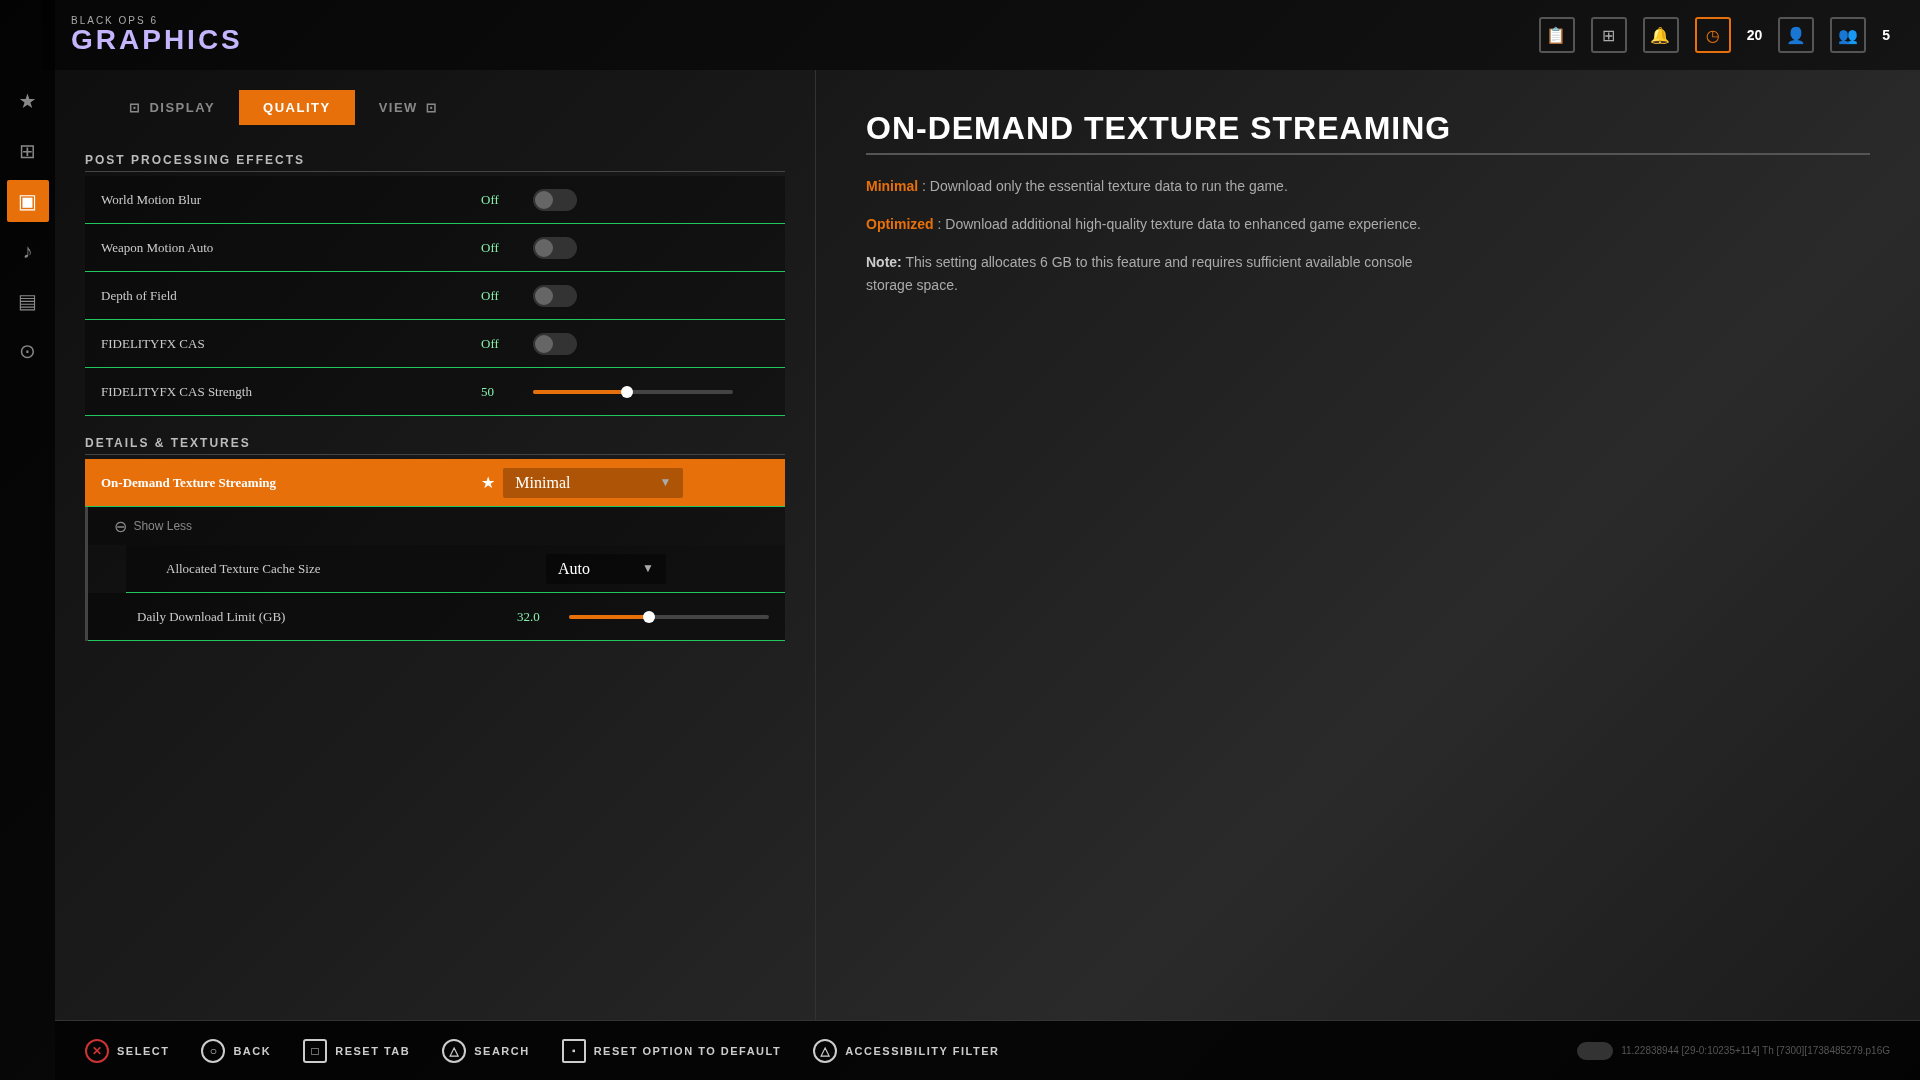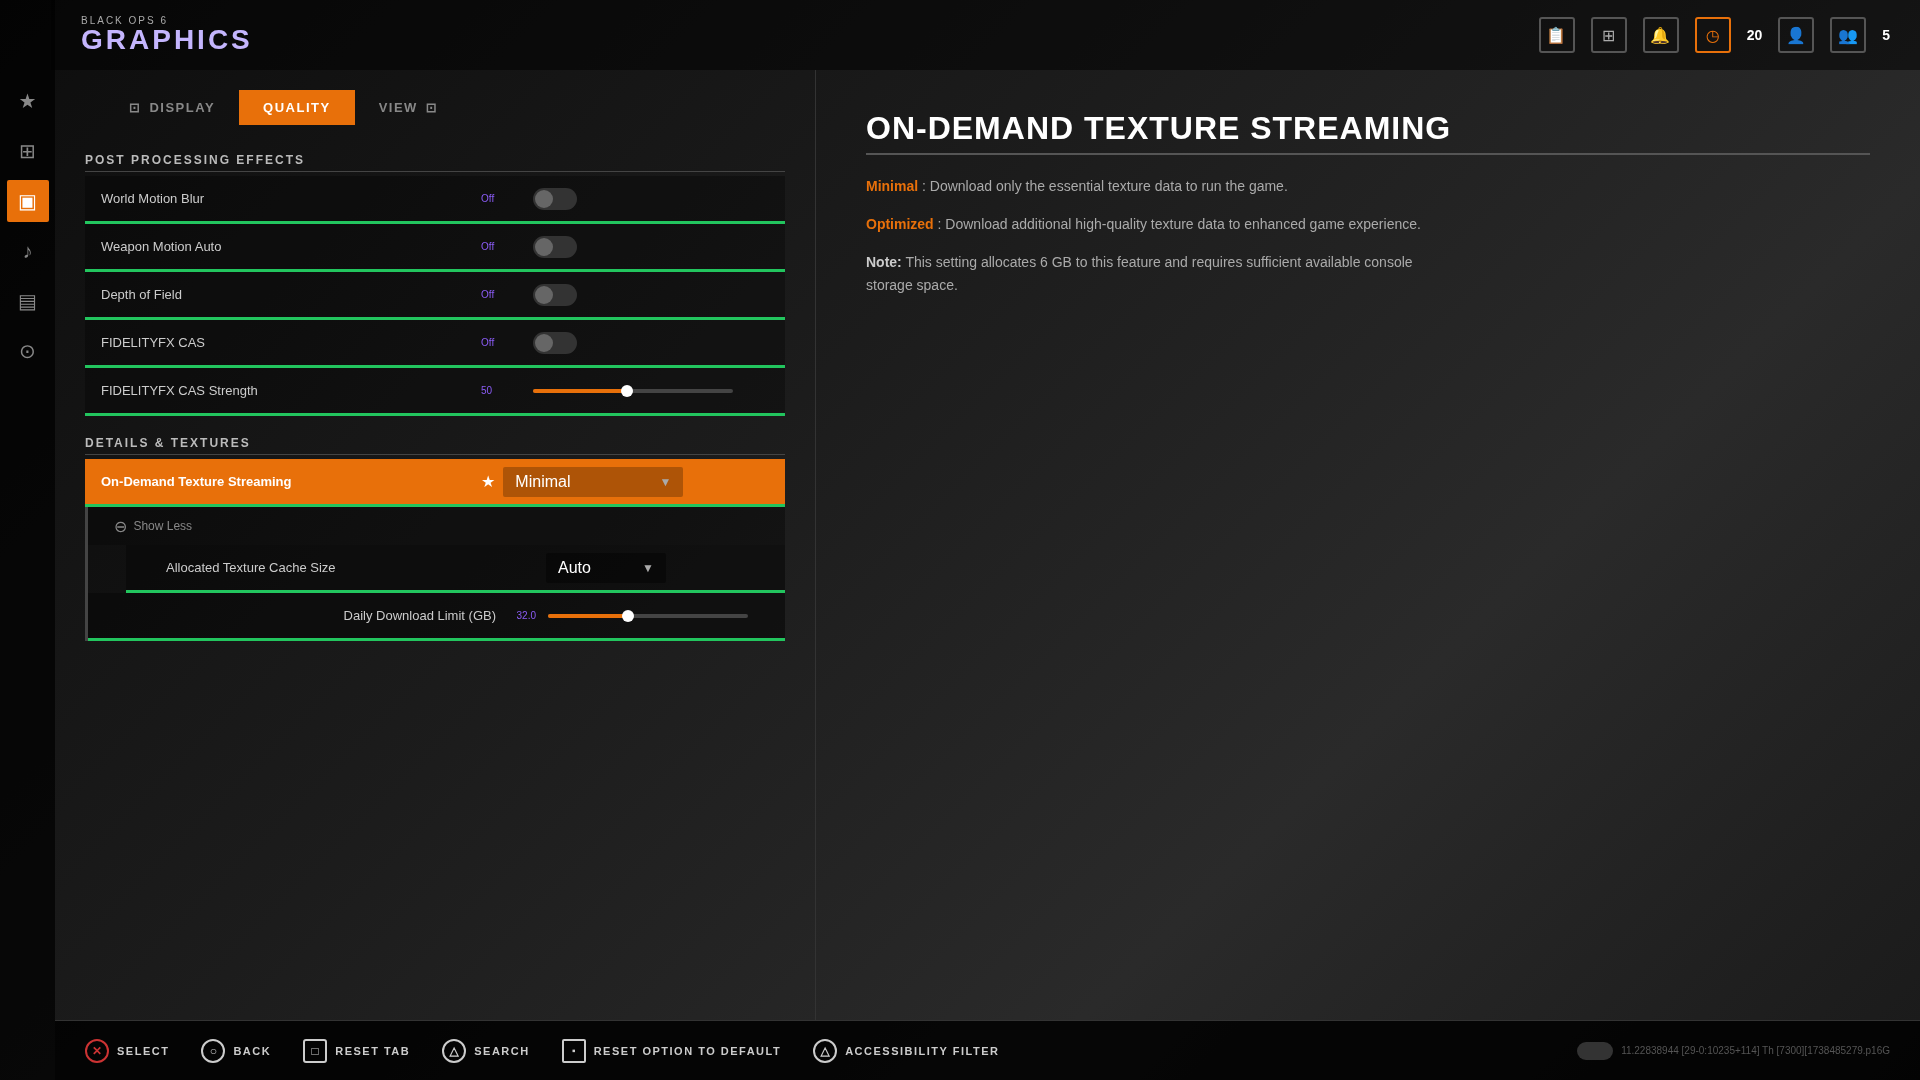--- a/index.html
+++ b/index.html
@@ -49,21 +49,21 @@
     }
     .sidebar-item.active {
       background: #e8700a;
       color: #fff;
     }
 
     
     .topbar {
       position: absolute;
       top: 0;
-      left: 51px;
+      left: 41px;
       right: 0;
       height: 70px;
       display: flex;
       align-items: center;
       padding: 0 30px;
       z-index: 10;
       background: rgba(0,0,0,0.5);
     }
     .logo-area {
       display: flex;
@@ -168,38 +168,39 @@
     }
 
     
     .settings-list {
       margin-bottom: 20px;
     }
     .setting-row {
       display: flex;
       align-items: center;
       height: 48px;
-      border-bottom: 3px solid #22c55e;
+      border-bottom: 1px solid #22c55e;
       background: rgba(0,0,0,0.3);
       padding: 0 16px;
+      font-family: Liberation Serif, serif;
     }
     .setting-label {
       flex: 0 0 380px;
       font-size: 13px;
       color: #ccc;
     }
     .setting-value {
       display: flex;
       align-items: center;
       gap: 12px;
       flex: 1;
     }
     .value-text {
-      font-size: 10px;
-      color: #8b5cf6;
+      font-size: 13px;
+      color: #86efac;
       min-width: 40px;
     }
 
     
     .toggle {
       width: 44px;
       height: 22px;
       background: #333;
       border-radius: 11px;
       position: relative;
@@ -516,21 +517,21 @@
           <span class="setting-label">Allocated Texture Cache Size</span>
           <div class="setting-value">
             <div class="dropdown-value">
               <span>Auto</span>
               <span class="dropdown-arrow">▼</span>
             </div>
           </div>
         </div>
 
 
-        <div class="setting-row" style="padding-left:28px;text-align:right;">
+        <div class="setting-row" style="padding-left:49px;">
           <span class="setting-label">Daily Download Limit (GB)</span>
           <div class="setting-value">
             <span class="value-text">32.0</span>
             <div class="slider-track">
               <div class="slider-fill" style="width:40%"></div>
               <div class="slider-thumb" style="left:40%"></div>
             </div>
           </div>
         </div>
       </div>

